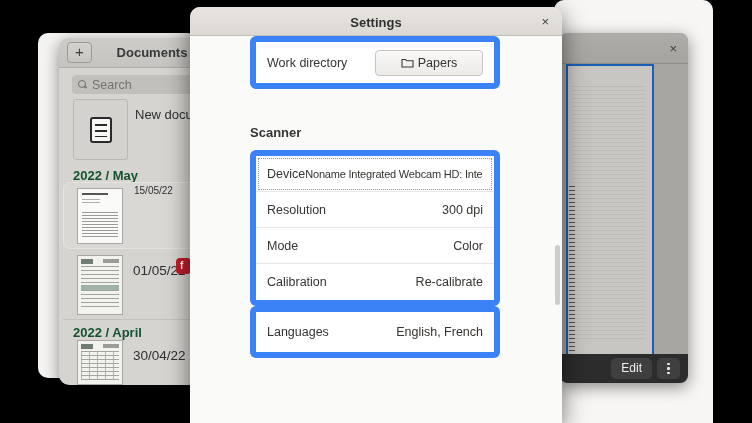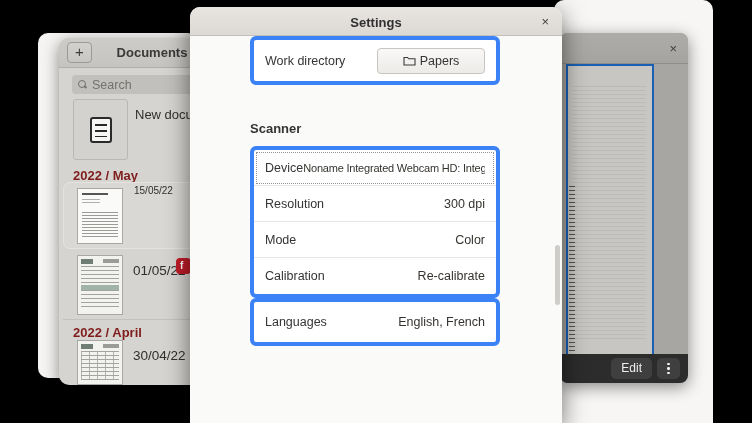--- a/index.html
+++ b/index.html
@@ -34,21 +34,21 @@
   .mag::after { content:""; position:absolute; left:6px; top:6px; width:3px; height:1.5px;
           background:#73726e; transform:rotate(45deg); }
   .thumb { position:absolute; background:#fafaf9; border:1px solid #a9a8a4; }
   .newdoc-thumb { left:14px; top:61px; width:55px; height:61px; background:#d3d2cf;
           border:1px solid #b9b8b4; border-radius:3px; }
   .doc-glyph { position:absolute; left:16px; top:17px; width:22px; height:26px;
           background:#f6f6f4; border:2px solid #2a2a2a; border-radius:3px; }
   .doc-glyph i { position:absolute; left:3px; right:3px; top:5px; bottom:4px; display:block;
           background:repeating-linear-gradient(to bottom,#2a2a2a 0 2px,transparent 2px 6px); }
   .row-label { position:absolute; font-size:13px; color:#2f2f2f; }
-  .group-h { position:absolute; font-size:13px; font-weight:bold; color:#7f1d1d; }
+  .group-h { position:absolute; font-size:13px; font-weight:bold; color:#14532d; }
   .sel-card { position:absolute; left:4px; top:144px; width:250px; height:67px;
           border:1px solid #e4e3e0; border-radius:7px; background:rgba(255,255,255,.10); }
   .t-lines { position:absolute; left:4px; right:4px; bottom:5px; height:26px;
           background:repeating-linear-gradient(to bottom,#9a9a97 0 1px,transparent 1px 3px); }
   .t-title { position:absolute; left:4px; top:4px; width:60%; height:2px; background:#555; }
   .t-short { position:absolute; left:4px; top:10px; width:40%; height:6px;
           background:repeating-linear-gradient(to bottom,#b0b0ad 0 1px,transparent 1px 3px); }
   .inv-head { position:absolute; left:3px; top:3px; width:12px; height:5px; background:#6f7d74; }
   .inv-head2 { position:absolute; right:3px; top:3px; width:16px; height:4px; background:#9b9b98; }
   .inv-band { position:absolute; left:3px; right:3px; top:50%; height:5px; background:#9fb3a8; }
@@ -88,21 +88,21 @@
   .dialog { position:absolute; left:190px; top:7px; width:372px; height:416px;
           border-radius:10px 10px 0 0; overflow:hidden; background:#fafaf9;
           box-shadow:0 6px 24px rgba(0,0,0,.55); }
   .dialog-titlebar { position:relative; height:29px; background:linear-gradient(#e8e5e1,#dcd9d4);
           border-bottom:1px solid #c3c0bb; }
   .dialog-title { position:absolute; left:0; right:0; top:8px; text-align:center;
           font-size:13px; font-weight:bold; color:#303030; }
   .dialog .close-x { right:13px; top:8px; }
   .dialog-body { position:relative; padding:0 62px 0 60px; }
   .section-h { font-size:13px; font-weight:bold; color:#343434; }
-  .card { background:#fff; border:4px solid #3b82f6; border-radius:6px; overflow:hidden; }
+  .card { background:#fff; border:6px solid #3b82f6; border-radius:6px; overflow:hidden; }
   .crow { display:flex; align-items:center; height:36px; padding:0 11px;
           border-bottom:1px solid #e9e7e4; font-size:12.5px; color:#343434; }
   .crow:last-child { border-bottom:none; }
   .crow .val { flex:1; text-align:right; color:#36332f; white-space:nowrap; overflow:hidden; }
   .crow.focused { outline:1px dotted #97948f; outline-offset:-3px; }
   .crow.device .val { font-size:11px; letter-spacing:-0.2px; }
   .storage-row { height:41px; }
   .papers-btn { margin-left:auto; height:26px; min-width:108px; display:flex; align-items:center;
           justify-content:center; gap:4px; background:linear-gradient(#f9f8f7,#edebe8);
           border:1px solid #c8c5c0; border-radius:4px; font-size:12.5px; color:#343434; }

